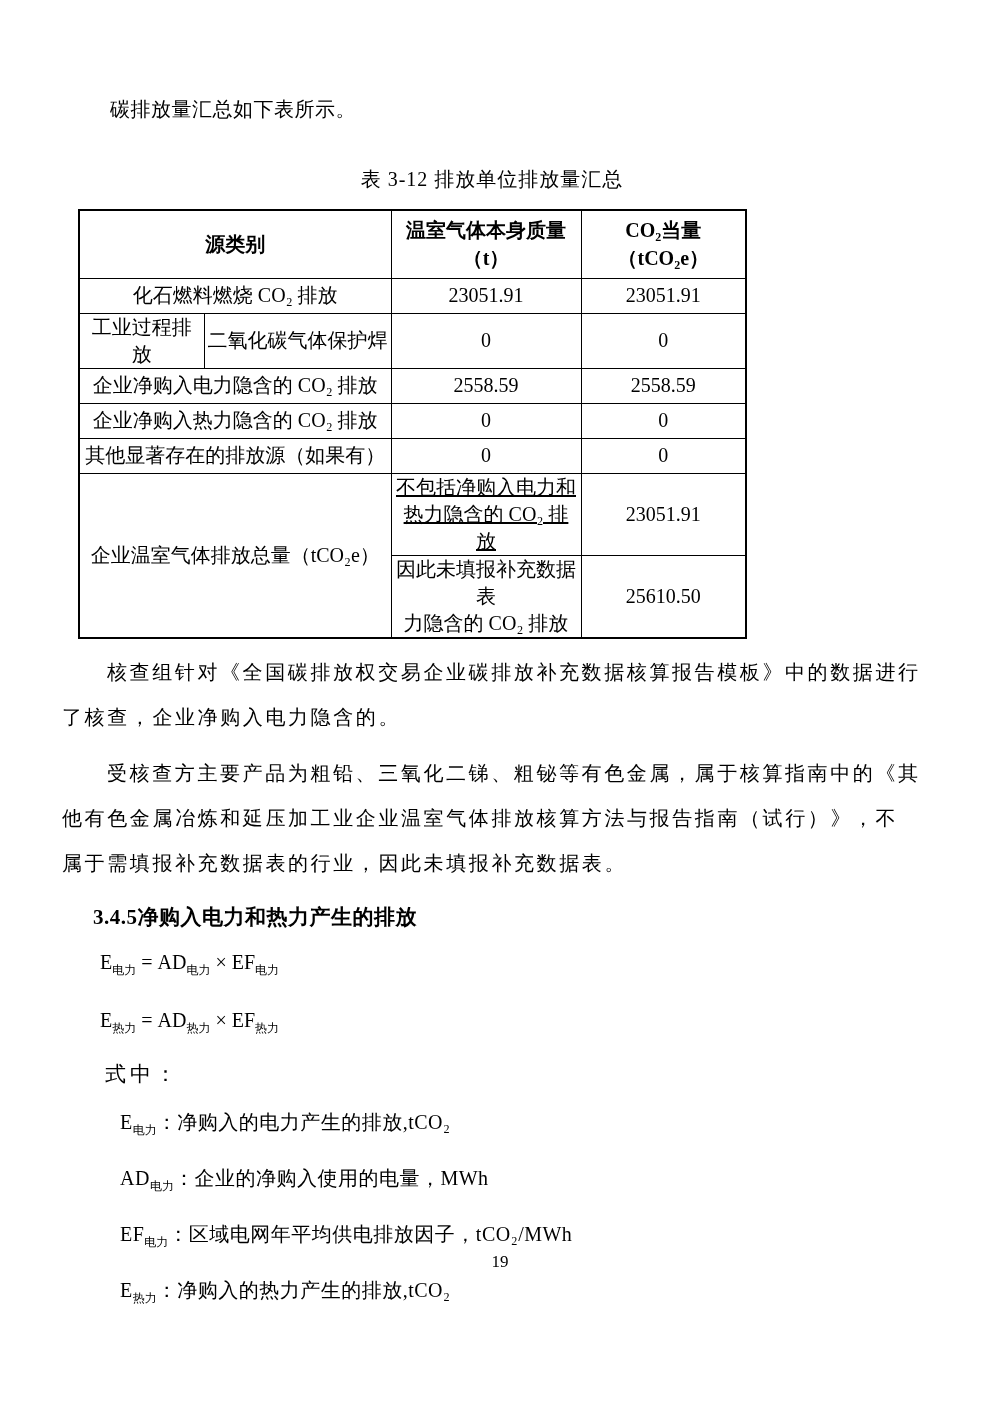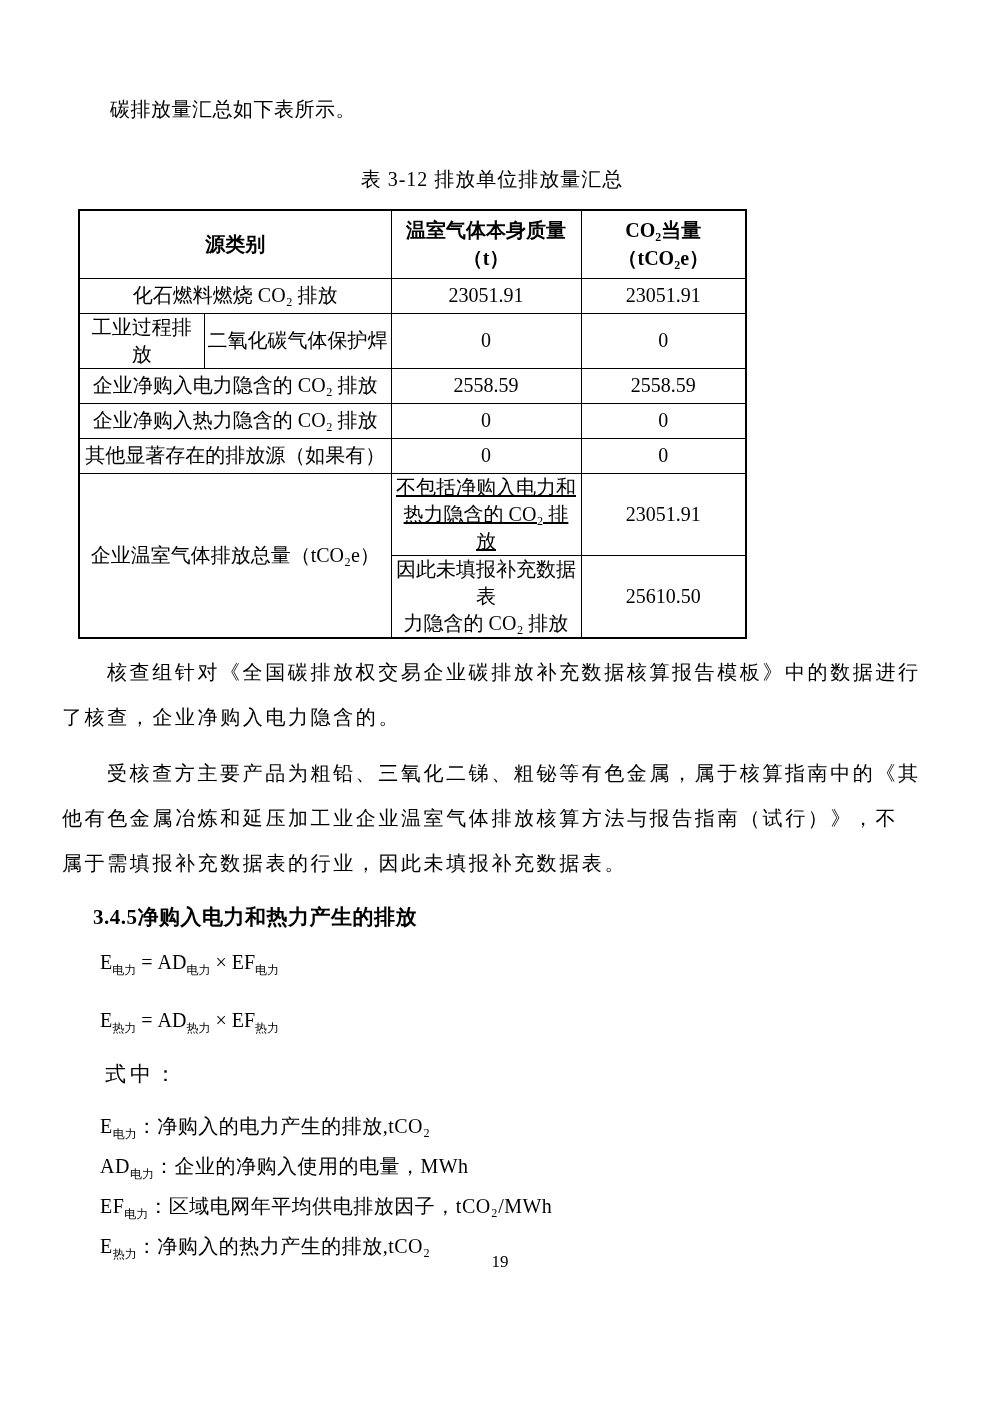--- a/index.html
+++ b/index.html
@@ -56,23 +56,23 @@
     font-weight: bold;
     letter-spacing: 0.5px;
     line-height: 30px;
   }
   h3.sec2 { margin-top: 16px; }
   .para { margin: 11px 0 0 0; font-size: 20px; line-height: 45px; letter-spacing: 2.6px; }
   .pline { min-height: 45px; }
   .pline.indent { text-indent: 45px; }
   .formula { margin: 10px 0 0 38px; font-size: 20px; line-height: 40px; }
   .formula sub, .defline sub { font-size: 12px; letter-spacing: 0; }
-  .wherelabel { margin: 6px 0 16px 43px; font-size: 21px; letter-spacing: 4px; line-height: 40px; }
+  .wherelabel { margin: 6px 0 4px 43px; font-size: 21px; letter-spacing: 4px; line-height: 40px; }
   .defs { margin: 2px 0 0 38px; }
-  .defline { font-size: 20px; line-height: 32px; letter-spacing: 0.5px; }
+  .defline { font-size: 20px; line-height: 48px; letter-spacing: 0.5px; margin-left: 20px; }
   .pageno {
     position: absolute;
     top: 1252px;
     left: 0;
     width: 100%;
     text-align: center;
     font-size: 17px;
   }
 </style>
 </head>

